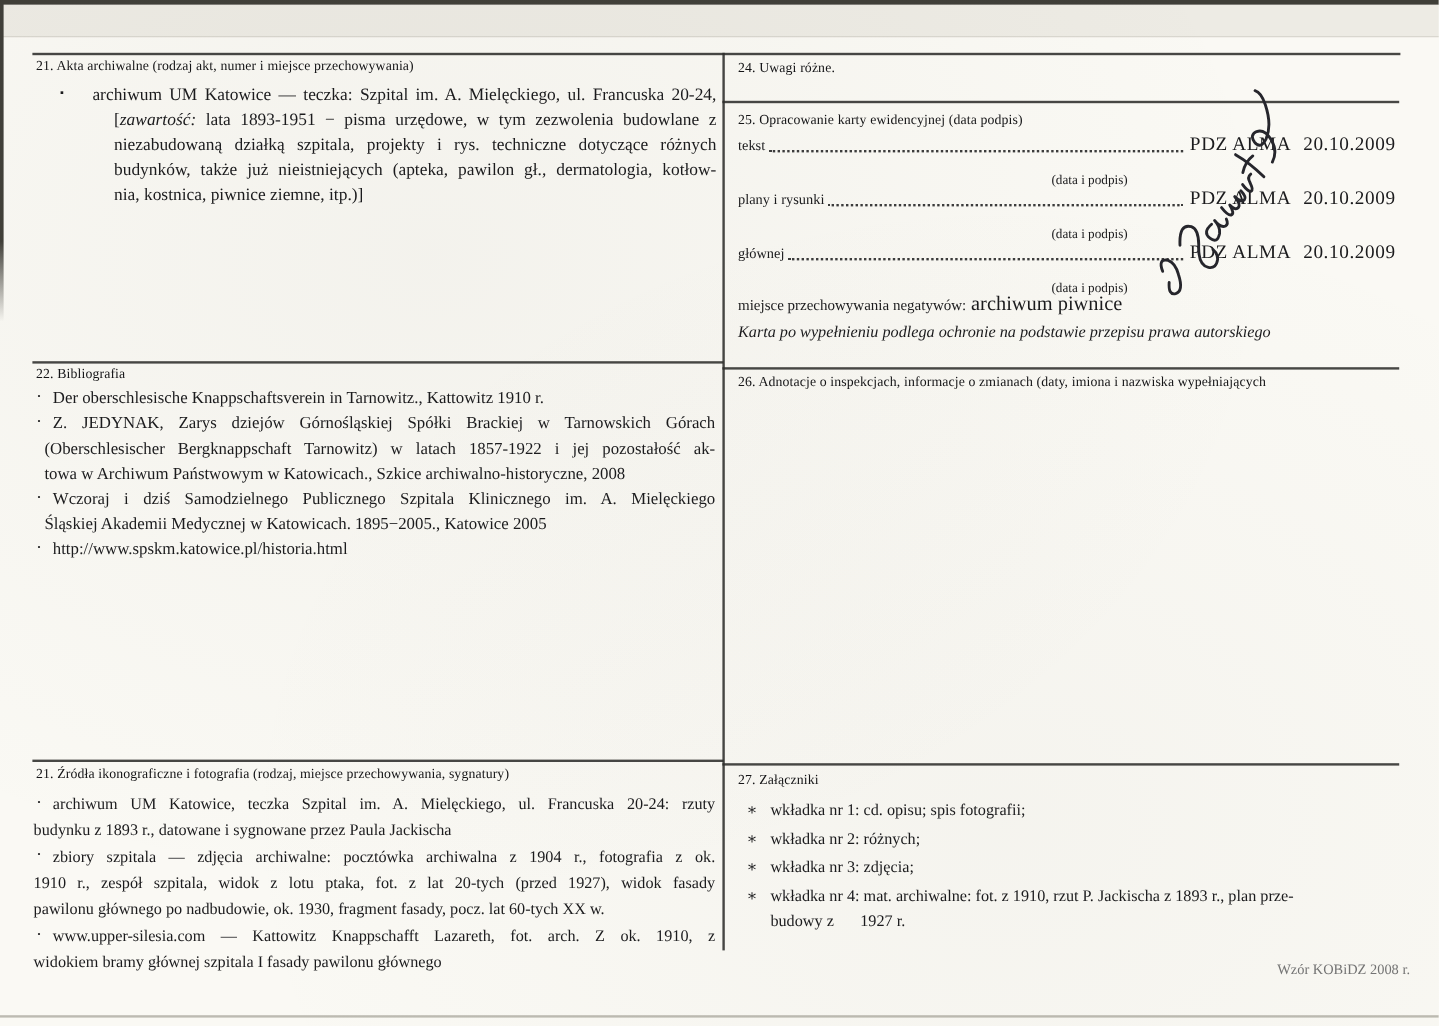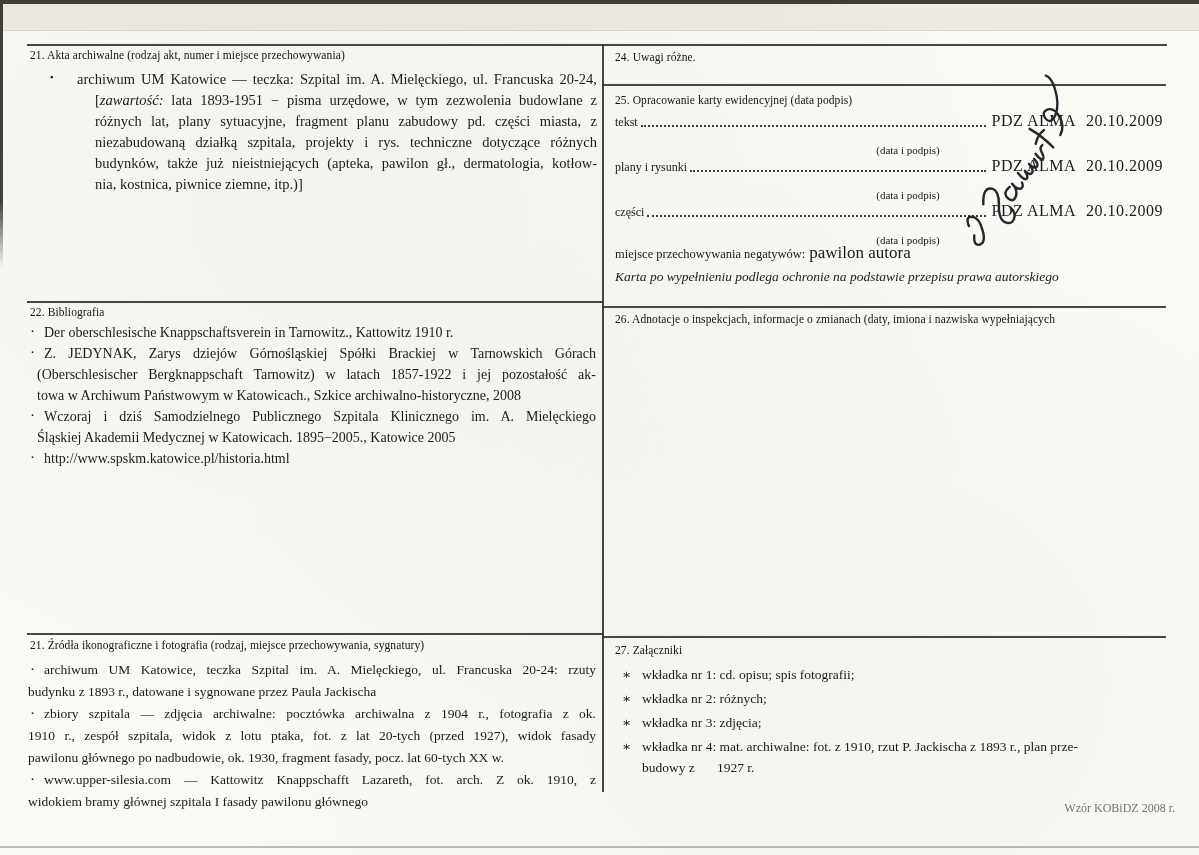--- a/index.html
+++ b/index.html
@@ -70,21 +70,20 @@
 <div class="hline" style="left:602px;top:84px;width:564px;height:2px;"></div>
 <div class="hline" style="left:602px;top:306px;width:564px;height:2px;"></div>
 <div class="hline" style="left:602px;top:636px;width:564px;height:2px;"></div>
 
 <div class="abs hdr" style="left:30px;top:49px;">21. Akta archiwalne (rodzaj akt, numer i miejsce przechowywania)</div>
 <div class="abs body21">
   <div class="ln jl ind1">
     <span class="sqbullet">▪</span><span>archiwum UM Katowice — teczka: Szpital im. A. Mielęckiego, ul. Francuska 20-24,</span>
   </div>
   <div class="ln jl ind2"><span>[</span><span class="it">zawartość:</span><span> lata 1893-1951 − pisma urzędowe, w tym zezwolenia budowlane z</span></div>
-  <div class="ln jl ind2">różnych lat, plany sytuacyjne, fragment planu zabudowy pd. części miasta, z</div>
   <div class="ln jl ind2">niezabudowaną działką szpitala, projekty i rys. techniczne dotyczące różnych</div>
   <div class="ln jl ind2">budynków, także już nieistniejących (apteka, pawilon gł., dermatologia, kotłow-</div>
   <div class="ln ind2">nia, kostnica, piwnice ziemne, itp.)]</div>
 </div>
 
 <div class="abs hdr" style="left:30px;top:306px;">22. Bibliografia</div>
 <div class="abs body22">
   <div class="ln b22first">
     <span class="dotbullet">·</span><span>Der oberschlesische Knappschaftsverein in Tarnowitz., Kattowitz 1910 r.</span>
   </div>
@@ -136,30 +135,30 @@
   <div class="prow">
     <span class="plabel">plany i rysunki</span>
     <span class="dots"></span>
     <span class="pval"><span>PDZ ALMA</span><span class="pdate">20.10.2009</span></span>
   </div>
   <div class="psub">(data i podpis)</div>
 </div>
 
 <div class="abs" style="left:615px;top:202px;">
   <div class="prow">
-    <span class="plabel">części</span>
+    <span class="plabel">głównej</span>
     <span class="dots"></span>
     <span class="pval"><span>PDZ ALMA</span><span class="pdate">20.10.2009</span></span>
   </div>
   <div class="psub">(data i podpis)</div>
 </div>
 
 <div class="abs negline" style="left:615px;top:243px;">
   <span class="neglabel">miejsce przechowywania negatywów:</span>
-  <span class="negval">pawilon autora</span>
+  <span class="negval">archiwum piwnice</span>
 </div>
 
 <div class="abs notice" style="left:615px;top:269px;">Karta po wypełnieniu podlega ochronie na podstawie przepisu prawa autorskiego</div>
 
 <div class="abs hdr" style="left:615px;top:313px;">26. Adnotacje o inspekcjach, informacje o zmianach (daty, imiona i nazwiska wypełniających</div>
 
 <div class="abs hdr" style="left:615px;top:644px;">27. Załączniki</div>
 <div class="abs att-list" style="left:622px;top:664px;">
   <div class="att-item">
     <span class="att-bullet">∗</span><span>wkładka nr 1: cd. opisu; spis fotografii;</span>

